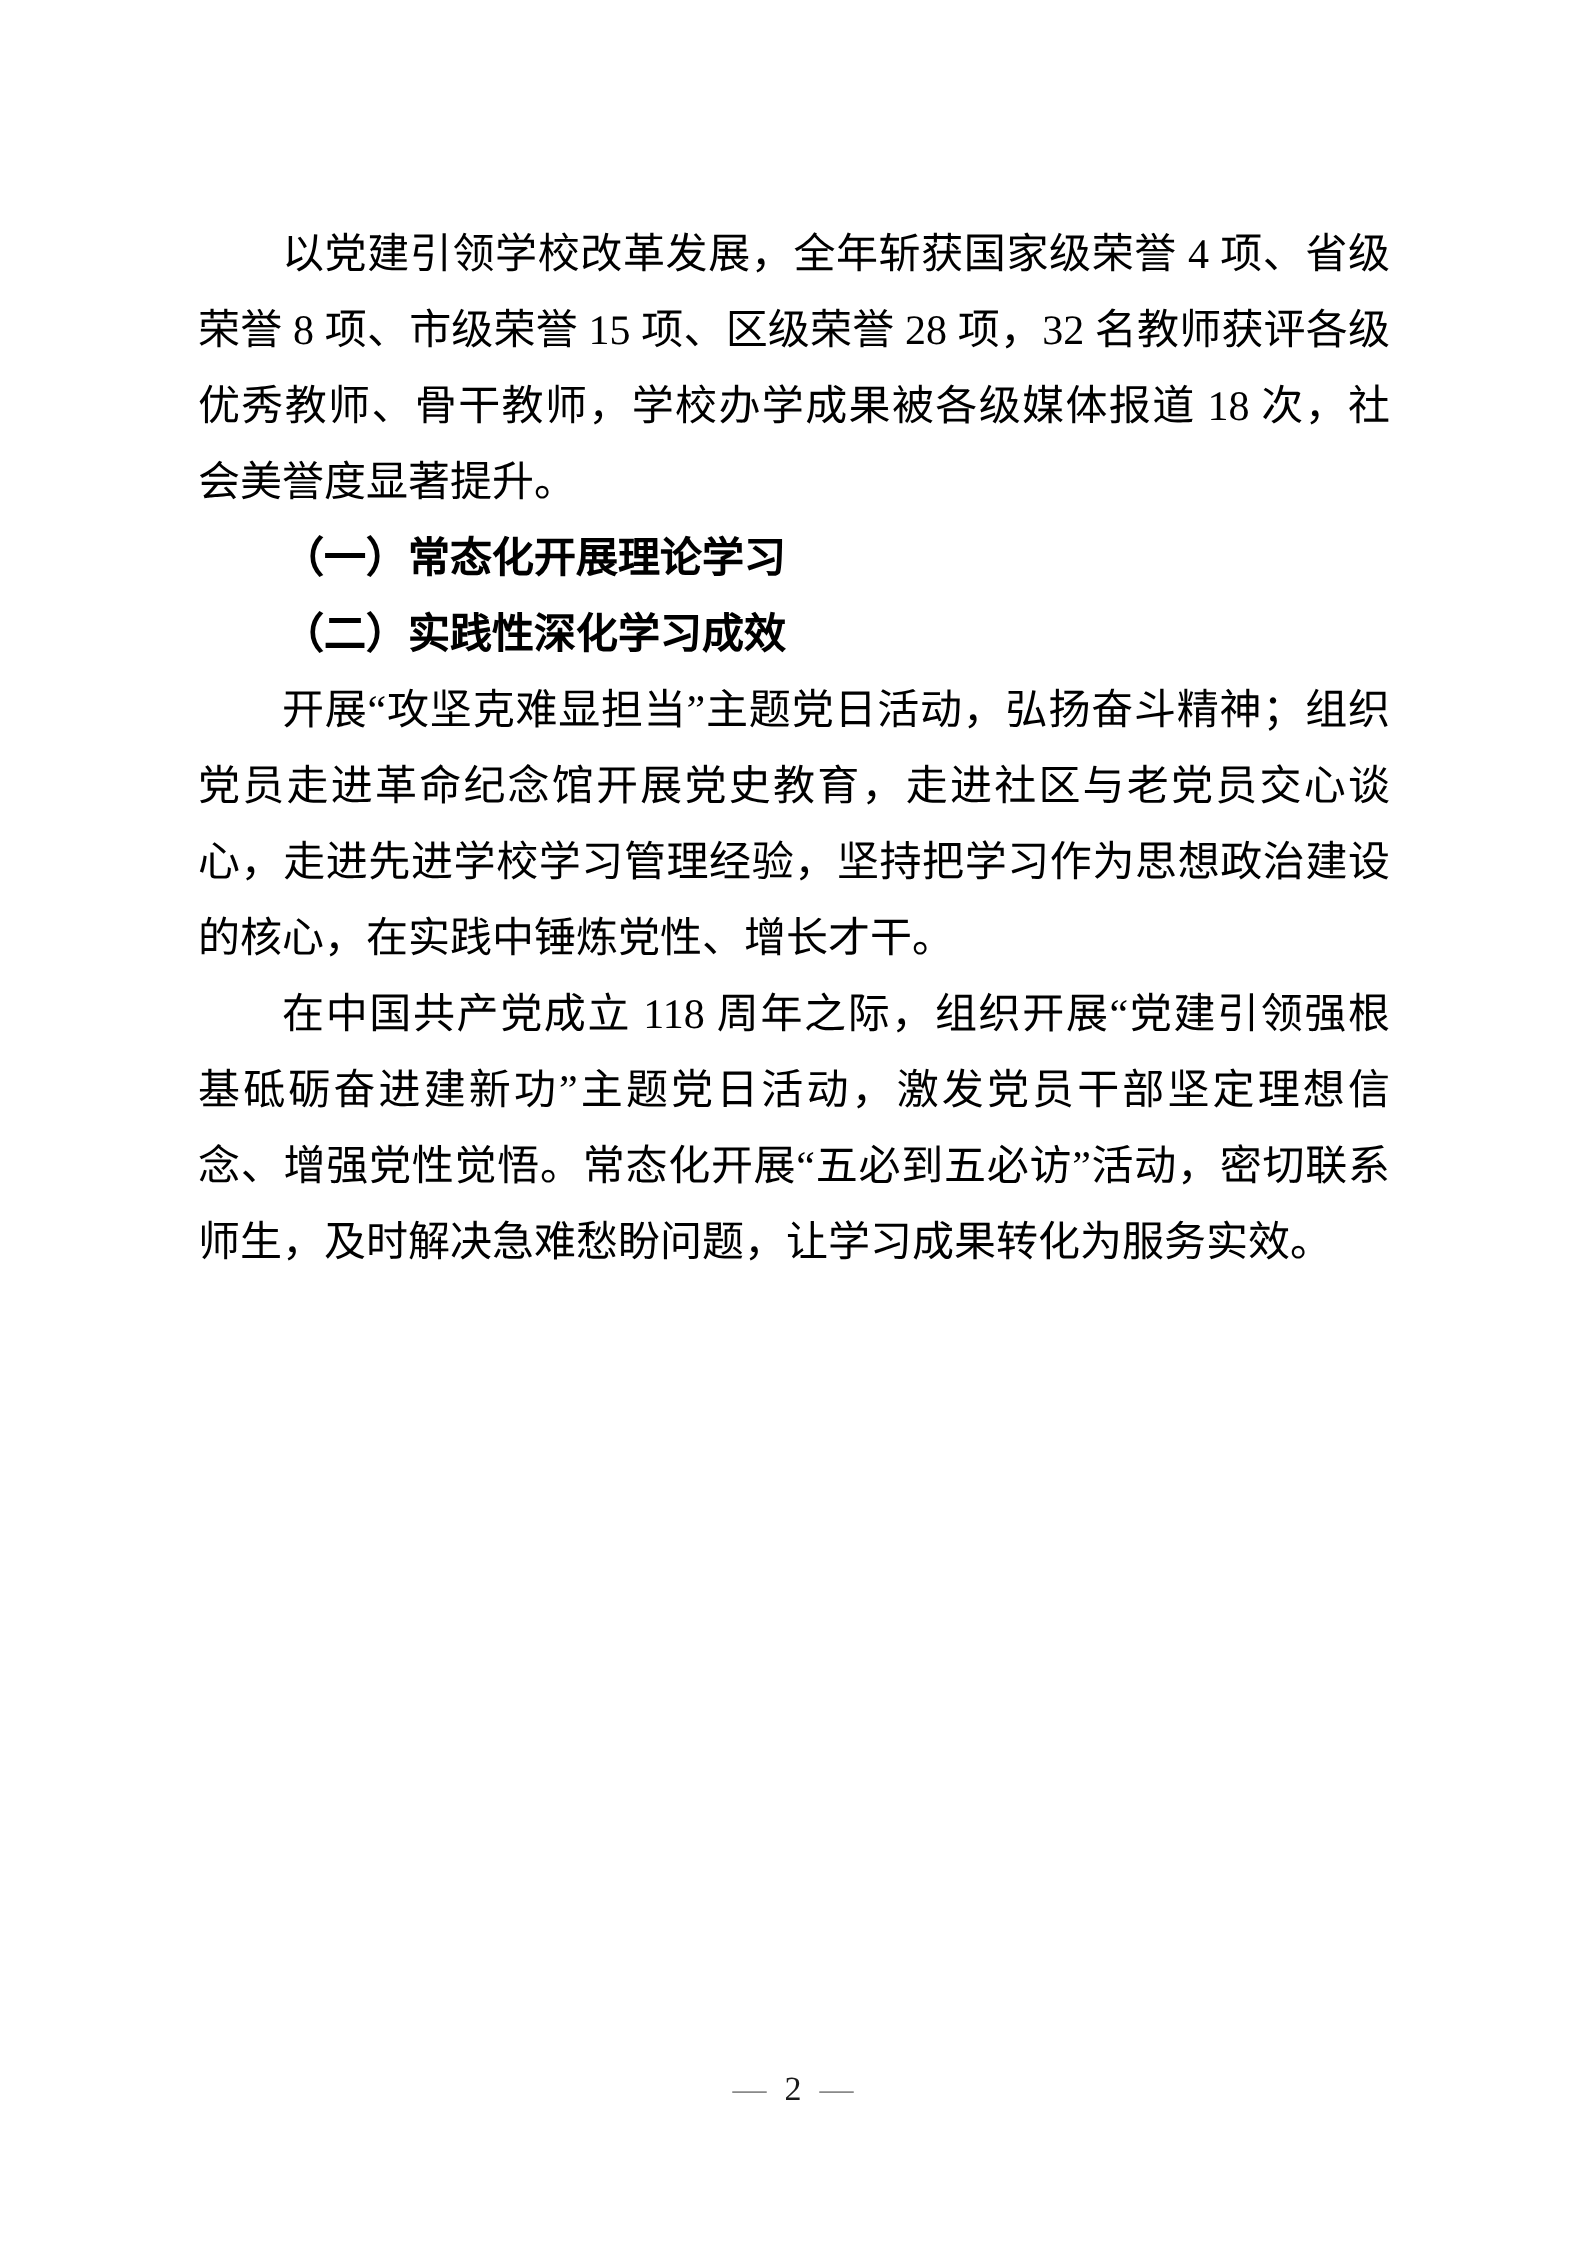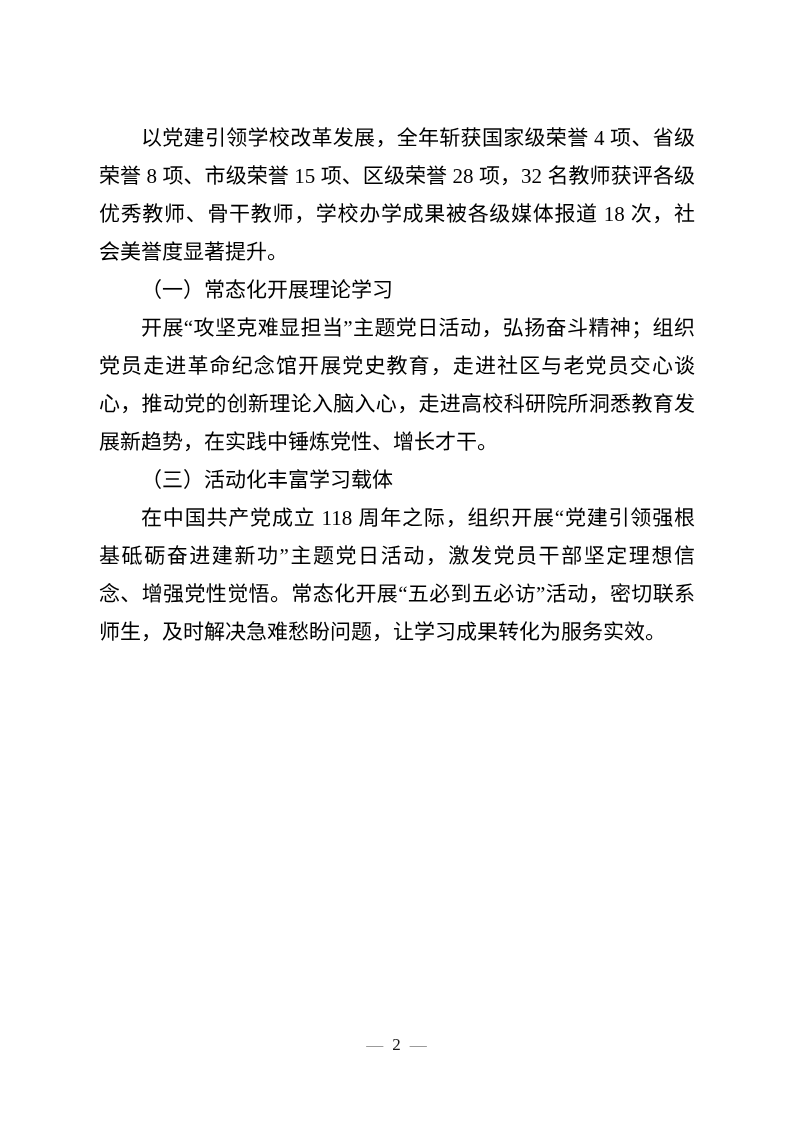--- a/index.html
+++ b/index.html
@@ -13,42 +13,42 @@
     width: 793px;
     height: 1122px;
     background: #ffffff;
     overflow: hidden;
     font-family: "Liberation Serif", "DejaVu Serif", serif;
     color: #000000;
   }
   .content {
     position: absolute;
     left: 99px;
-    top: 119px;
+    top: 108px;
     width: 596px;
   }
   .content p,
   .content h2,
   .content h3 {
     margin: 0;
     padding: 0;
     font-size: 21px;
     line-height: 38px;
     text-align: justify;
     text-justify: inter-ideograph;
     text-indent: 2em;
     font-weight: normal;
     word-break: break-all;
   }
   .content h2 {
     font-family: "Liberation Sans", "DejaVu Sans", sans-serif;
     font-weight: bold;
   }
   .content h3 {
-    font-weight: normal;
+    font-weight: bold;
   }
   .footer {
     position: absolute;
     top: 1034px;
     left: 0;
     width: 100%;
     text-align: center;
     font-size: 17px;
     line-height: 22px;
     font-family: "Liberation Serif", "DejaVu Serif", serif;
@@ -66,24 +66,24 @@
 
 <div class="page">
   <div class="content">
     <p>以党建引领学校改革发展，全年斩获国家级荣誉 4 项、省级荣誉 8 项、市级荣誉 15 项、区级荣誉 28 项，32 名教师获评各级优秀教师、骨干教师，学校办学成果被各级媒体报道 18 次，社会美誉度显著提升。</p>
 
 
 
     <h3>（一）常态化开展理论学习</h3>
 
 
+    <h3>（二）实践性深化学习成效</h3>
 
-    <p>开展“攻坚克难显担当”主题党日活动，弘扬奋斗精神；组织党员走进革命纪念馆开展党史教育，走进社区与老党员交心谈心，推动党的创新理论入脑入心，走进高校科研院所洞悉教育发展新趋势，在实践中锤炼党性、增长才干。</p>
+    <p>开展“攻坚克难显担当”主题党日活动，弘扬奋斗精神；组织党员走进革命纪念馆开展党史教育，走进社区与老党员交心谈心，走进先进学校学习管理经验，坚持把学习作为思想政治建设的核心，在实践中锤炼党性、增长才干。</p>
 
-    <h3>（三）活动化丰富学习载体</h3>
 
     <p>在中国共产党成立 118 周年之际，组织开展“党建引领强根基砥砺奋进建新功”主题党日活动，激发党员干部坚定理想信念、增强党性觉悟。常态化开展“五必到五必访”活动，密切联系师生，及时解决急难愁盼问题，让学习成果转化为服务实效。</p>
   </div>
 
   <div class="footer">
     <span class="dash">—</span><span class="num">2</span><span class="dash">—</span>
   </div>
 </div>
 
 </body></html>

